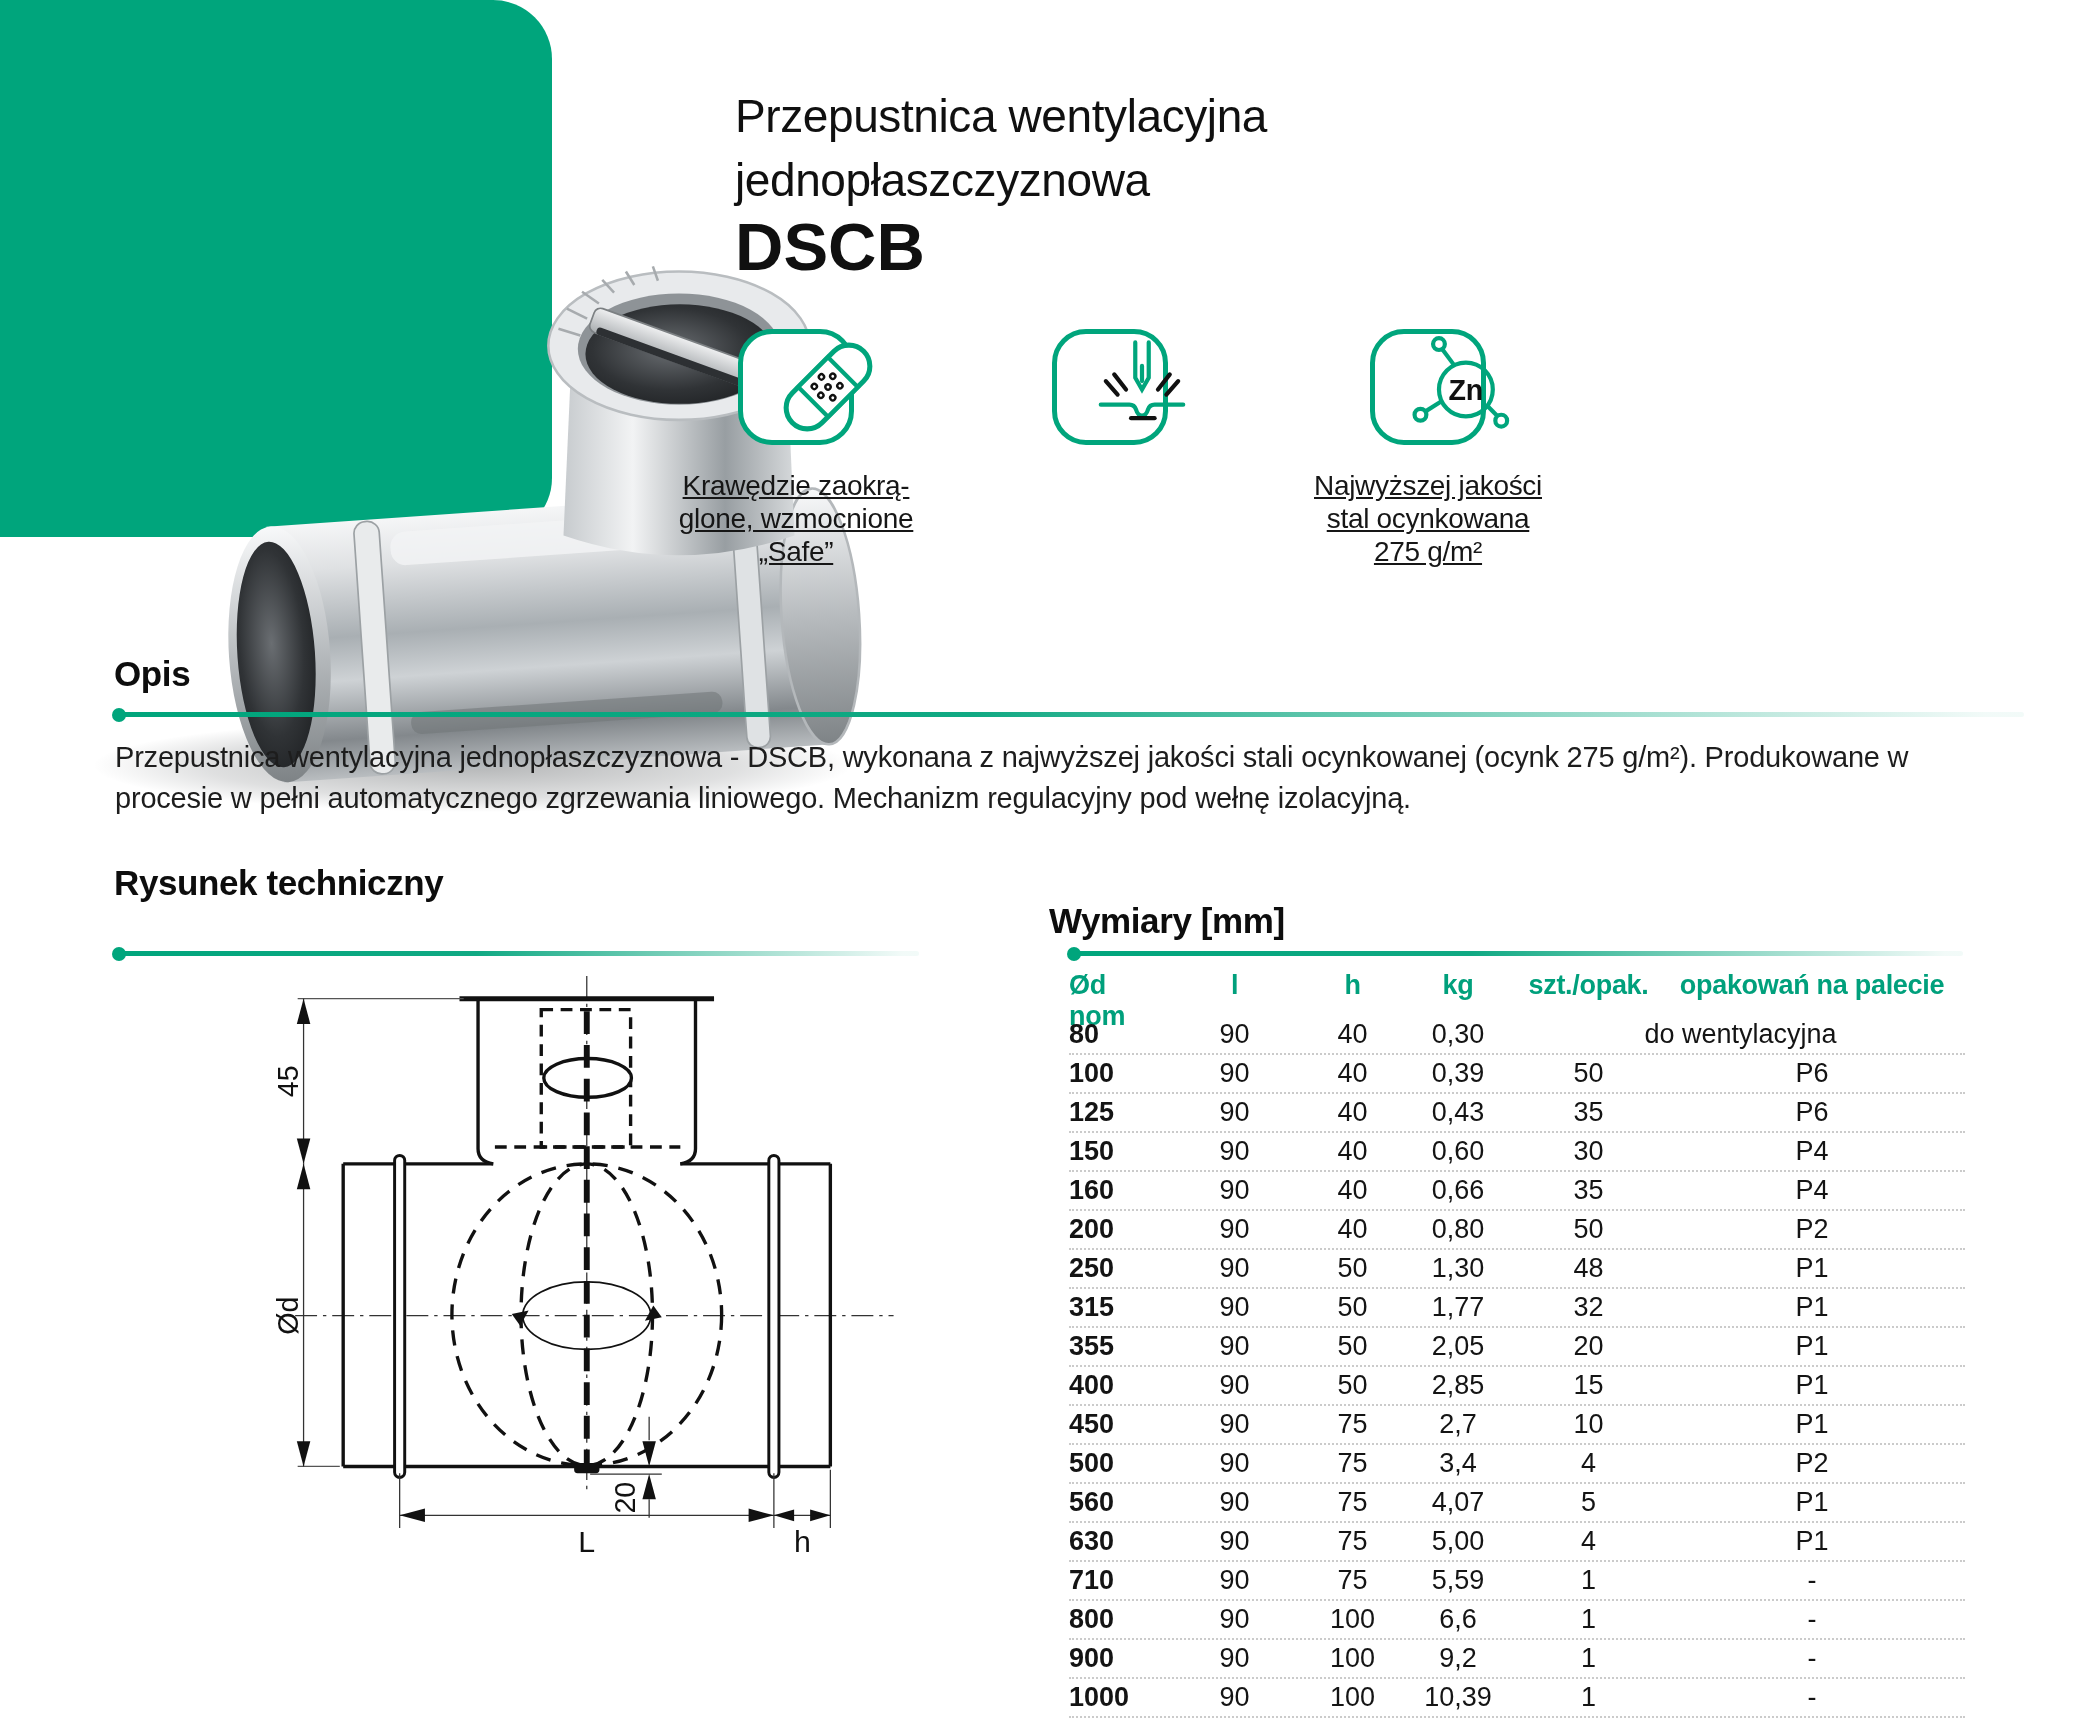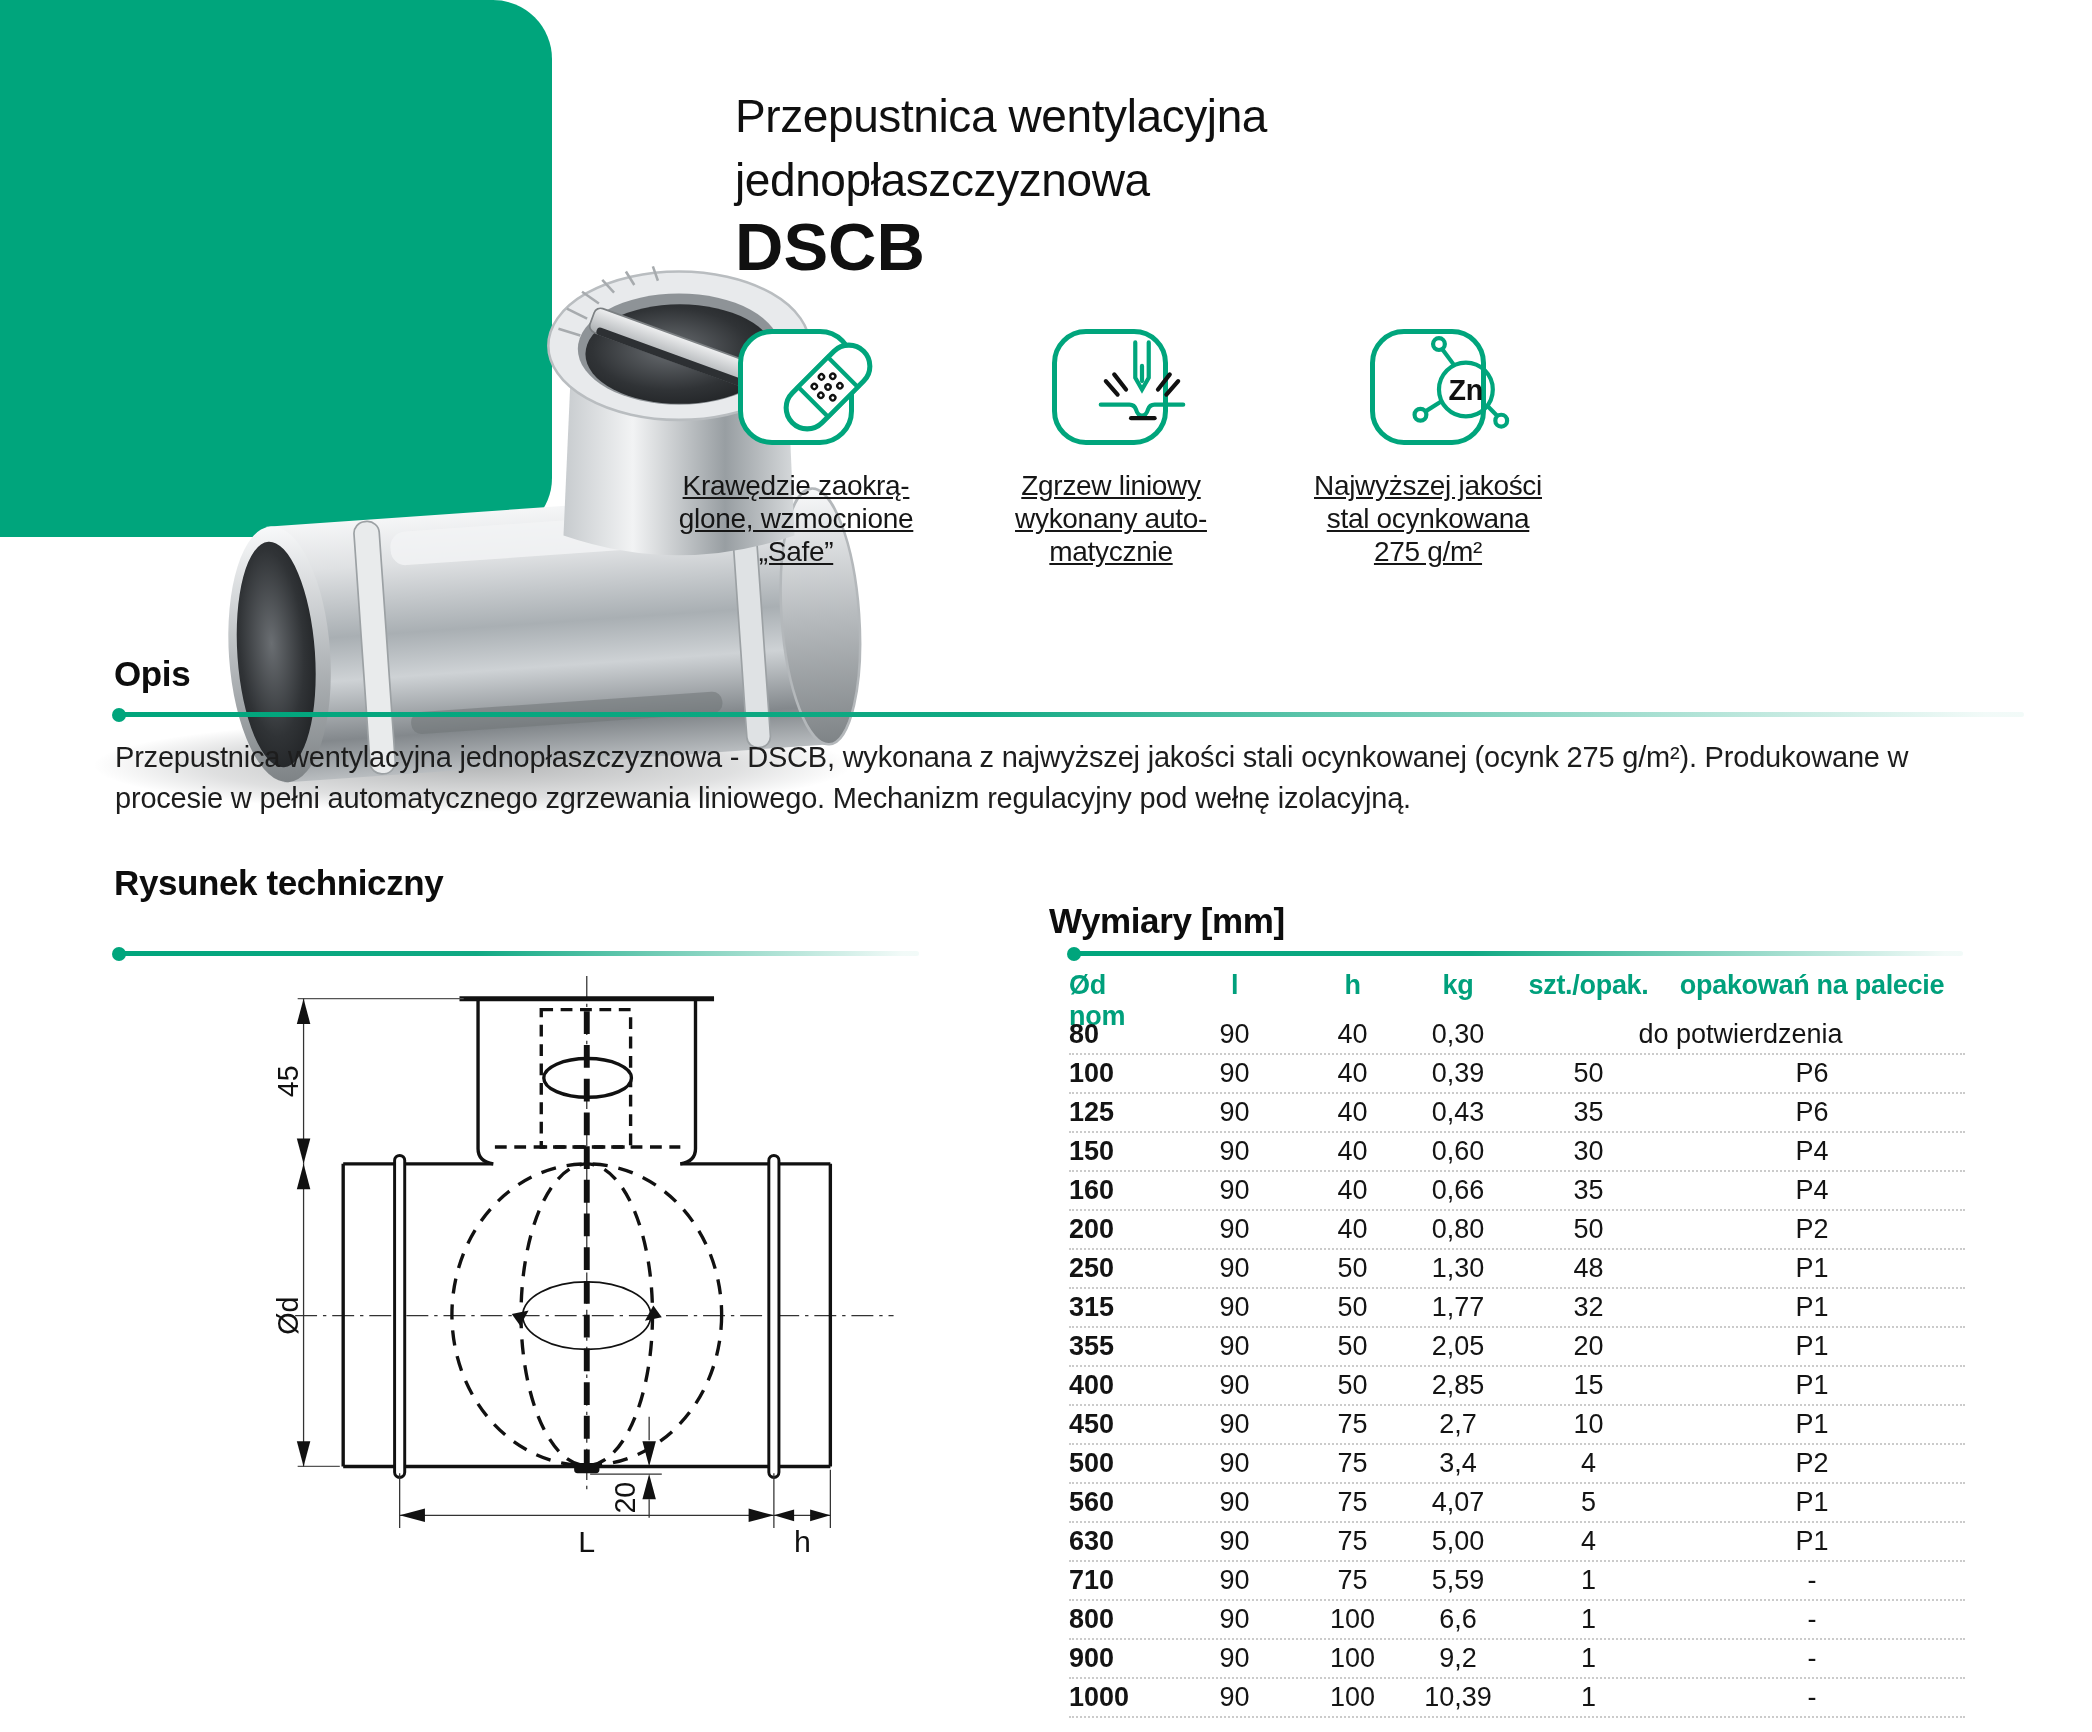--- a/index.html
+++ b/index.html
@@ -181,25 +181,20 @@
       </g>
       <text x="70" y="78" text-anchor="middle" font-size="34" font-weight="bold" fill="#111">Zn</text>
     </svg>
   </div>
 
   <div class="abs caption" style="left:619px;">
     <div>Krawędzie zaokrą-</div>
     <div>glone, wzmocnione</div>
     <div>„Safe”</div>
   </div>
-  <div class="abs caption" style="left:934px;">
-    <div>Zgrzew liniowy</div>
-    <div>wykonany auto-</div>
-    <div>matycznie</div>
-  </div>
   <div class="abs caption" style="left:1251px;">
     <div>Najwyższej jakości</div>
     <div>stal ocynkowana</div>
     <div>275 g/m²</div>
   </div>
 
   <div class="abs sec-heading" style="left:114px; top:654px;">Opis</div>
   <div class="abs grad-line" style="left:114px; top:712px; width:1910px;">
       <span class="dot"></span>
     </div>
@@ -295,21 +290,21 @@
       <div class="cell c-num">kg</div>
       <div class="cell c-num">szt./opak.</div>
       <div class="cell c-num">opakowań na palecie</div>
     </div>
     <div>
         <div class="trow">
           <div class="cell c-od">80</div>
           <div class="cell c-num">90</div>
           <div class="cell c-num">40</div>
           <div class="cell c-num">0,30</div>
-          <div class="cell c-merged">do potwierdzenia</div>
+          <div class="cell c-merged">do wentylacyjna</div>
         </div>
         <div class="trow">
           <div class="cell c-od">100</div>
           <div class="cell c-num">90</div>
           <div class="cell c-num">40</div>
           <div class="cell c-num">0,39</div>
           <div class="cell c-num">50</div>
           <div class="cell c-opak">P6</div>
         </div>
         <div class="trow">

